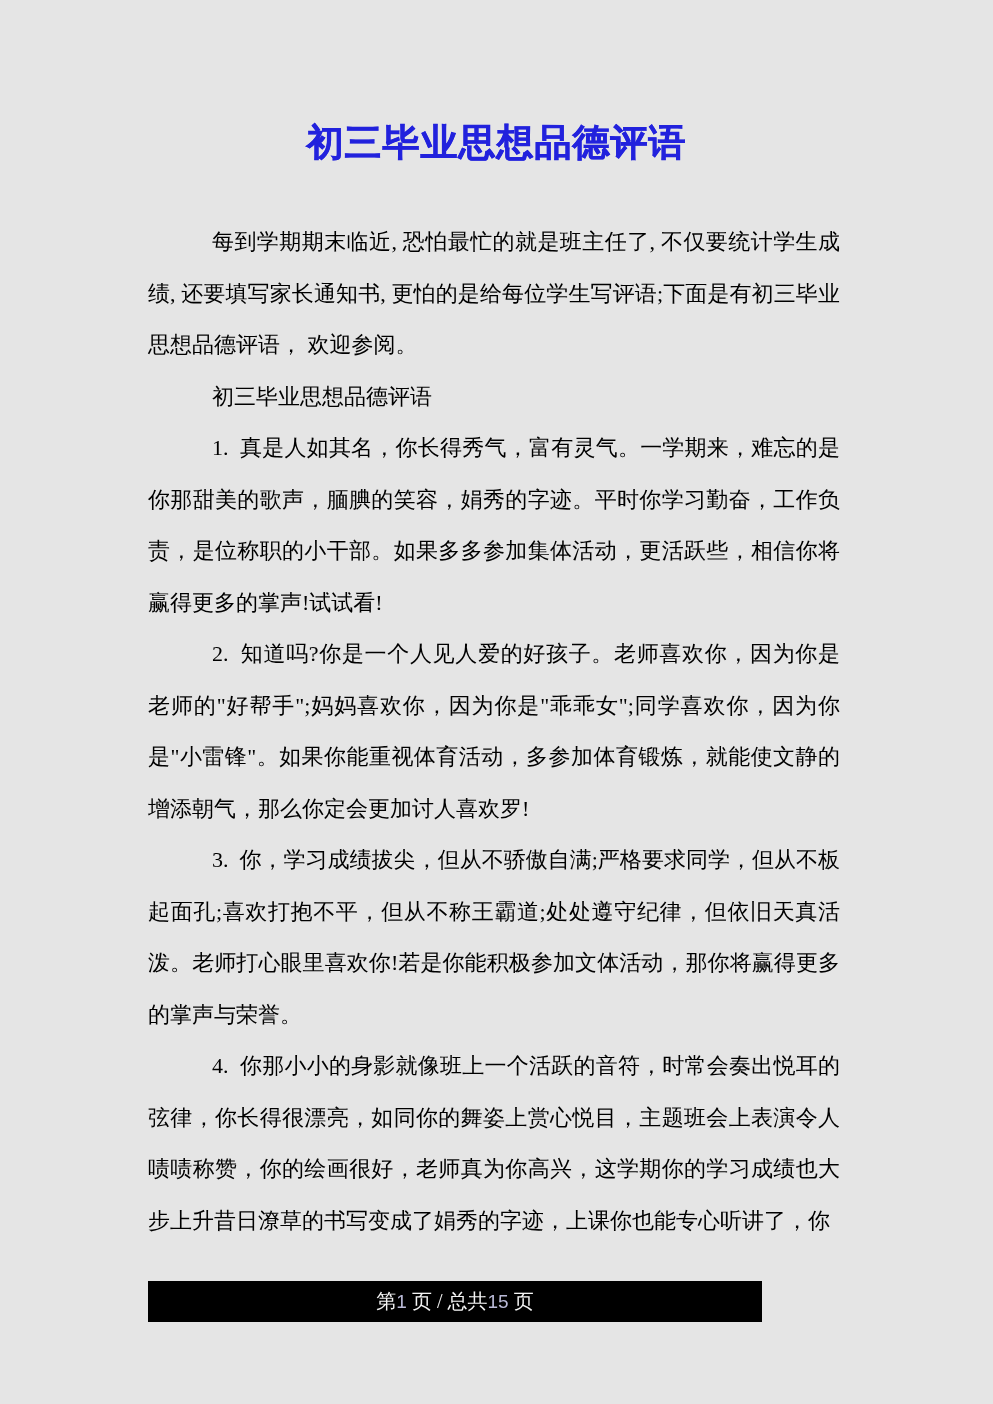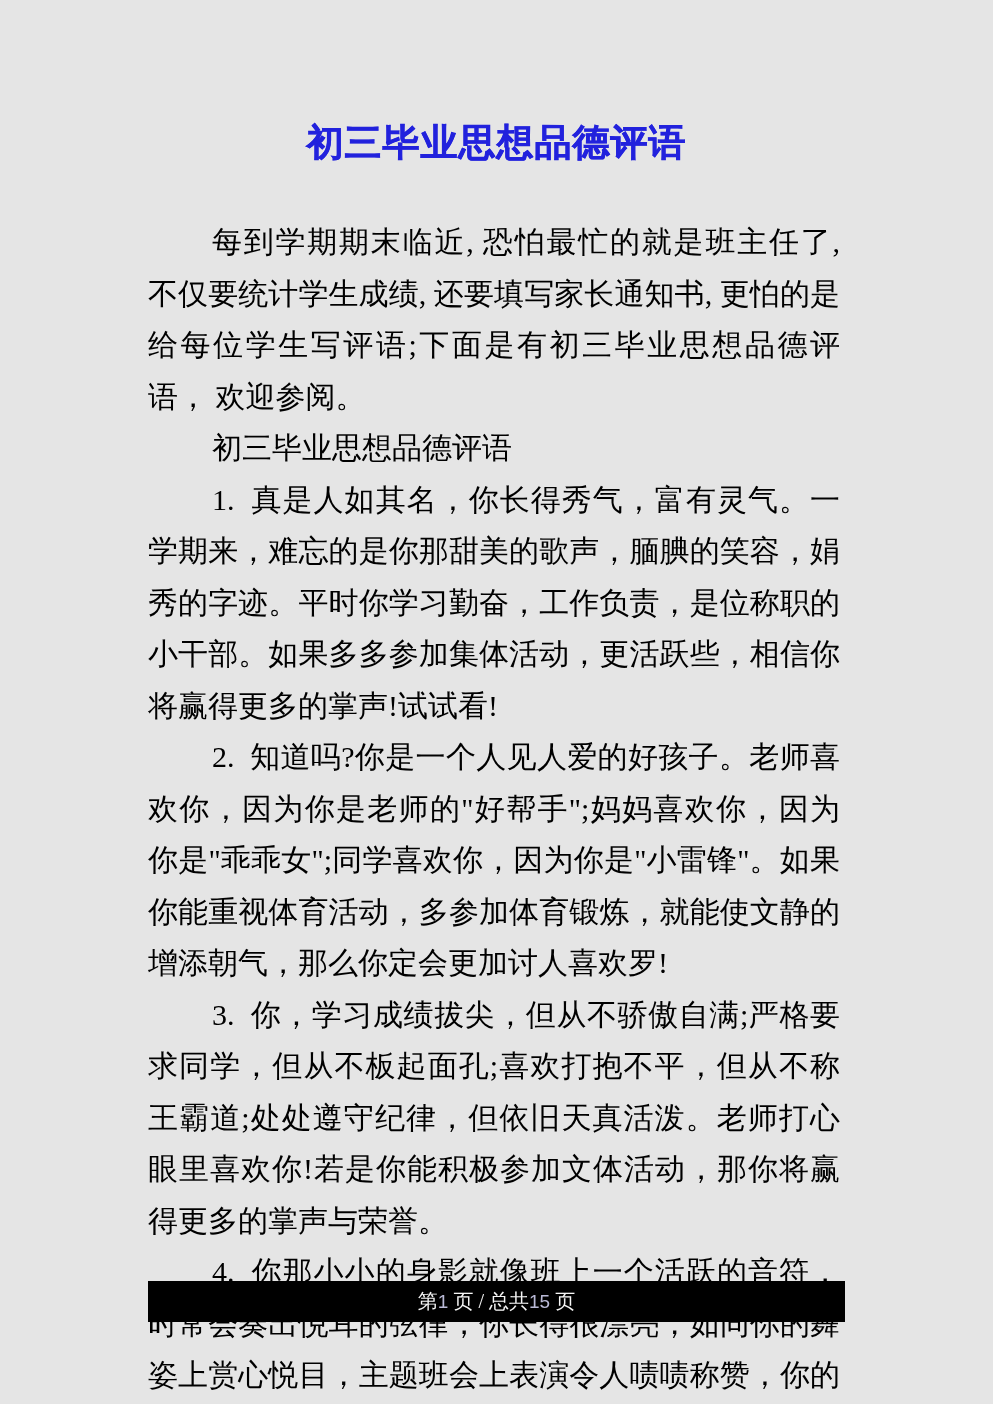--- a/index.html
+++ b/index.html
@@ -33,31 +33,31 @@
   .doc-body {
     position: absolute;
     top: 216px;
     left: 148px;
     width: 692px;
     color: #000000;
   }
   .doc-body p {
     margin: 0;
     padding: 0;
-    font-size: 30px;
+    font-size: 22px;
     line-height: 51.5px;
     text-align: justify;
     text-indent: 64px;
     color: #000000;
   }
   .page-footer {
     position: absolute;
     top: 1281px;
     left: 148px;
-    width: 697px;
+    width: 614px;
     height: 41px;
     background: #000000;
     color: #f5f5f5;
     font-size: 20px;
     line-height: 41px;
     text-align: center;
     font-family: "Liberation Serif", "DejaVu Serif", serif;
   }
   .page-footer .num {
     color: #b9b9d6;

